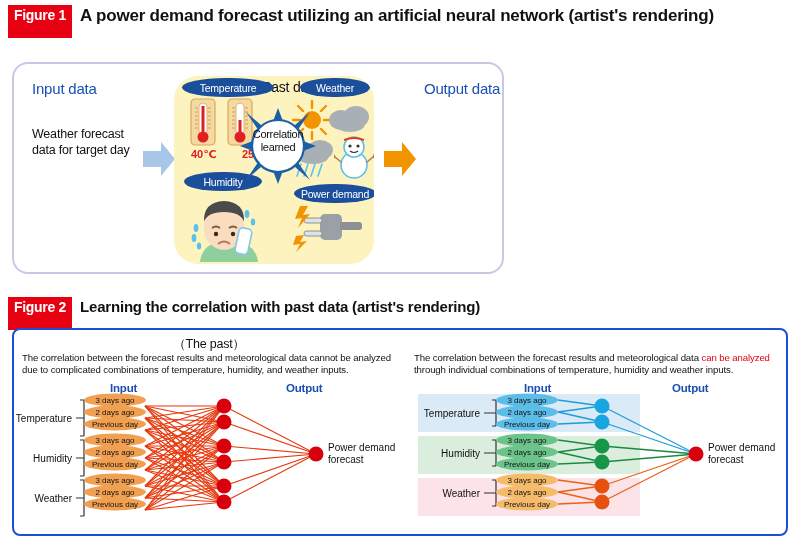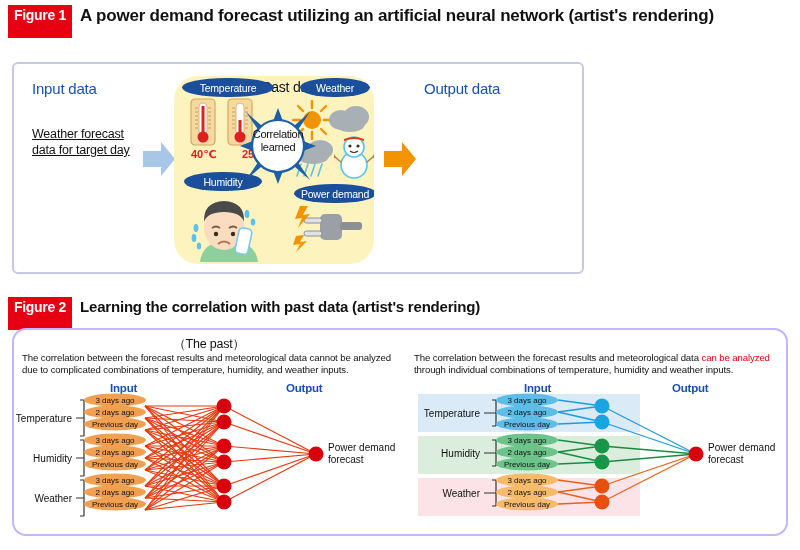--- a/index.html
+++ b/index.html
@@ -29,34 +29,33 @@
     line-height:21px;
     margin-left:8px;
     vertical-align:top;
     max-width:640px;
     letter-spacing:-0.2px;
   }
 
   
   #fig1-header{position:absolute;left:8px;top:5px;}
   #fig1-panel{
-    position:absolute;left:12px;top:62px;width:572px;height:212px;
-    border:2px solid #c9c8e4;border-radius:6px;background:#ffffff;
+    position:absolute;left:12px;top:62px;width:492px;height:212px;
+    border:2px solid #c9c8e4;border-radius:16px;background:#ffffff;
     box-sizing:border-box;
   }
   .panel-label{
     position:absolute;color:#1a4fb4;font-size:15px;font-weight:normal;
     letter-spacing:-0.2px;
   }
   #f1-input-label{left:18px;top:16px;}
   #f1-output-label{left:410px;top:16px;}
   .panel-body-text{
     position:absolute;color:#111111;font-size:12.5px;line-height:16px;
     letter-spacing:-0.2px;
-    text-decoration:underline;
   }
   #f1-input-text{left:18px;top:62px;width:110px;}
   #f1-output-text{left:410px;top:62px;width:115px;}
 
   .arrow-blue{
     position:absolute;left:129px;top:78px;width:32px;height:34px;
   }
   .arrow-orange{
     position:absolute;left:370px;top:78px;width:32px;height:34px;
   }
@@ -91,21 +90,21 @@
   }
   #correlation-text{
     position:absolute;left:66px;top:52px;width:76px;text-align:center;
     font-size:11px;color:#111;line-height:13px;letter-spacing:-0.3px;
   }
 
   
   #fig2-header{position:absolute;left:8px;top:297px;}
   #fig2-panel{
     position:absolute;left:12px;top:328px;width:776px;height:208px;
-    border:2px solid #c4b5fd;border-radius:14px;background:#ffffff;
+    border:2px solid #1d4ed8;border-radius:8px;background:#ffffff;
     box-sizing:border-box;
   }
   .subpanel{position:absolute;top:0;height:204px;}
   #sub-past{left:0px;width:390px;}
   #sub-present{left:392px;width:382px;}
   .sub-title{
     position:absolute;top:6px;width:100%;text-align:center;
     font-size:12.5px;color:#111;font-weight:normal;letter-spacing:-0.2px;
   }
   .sub-desc{

